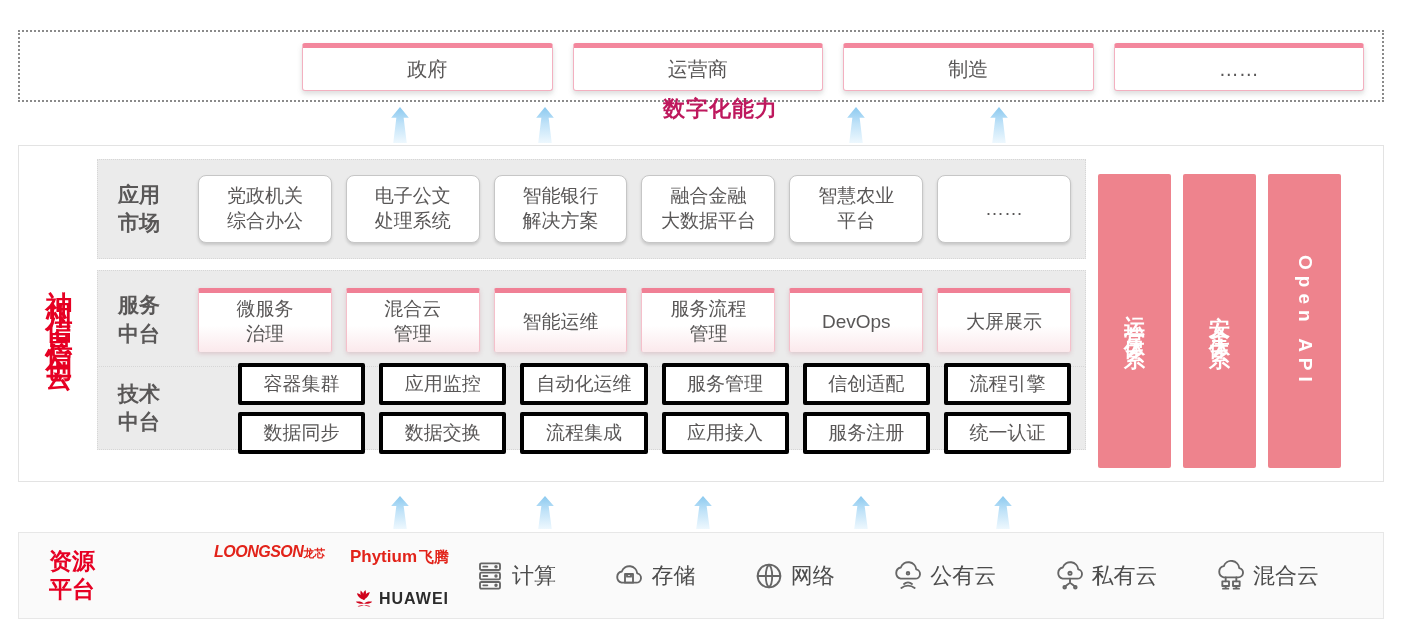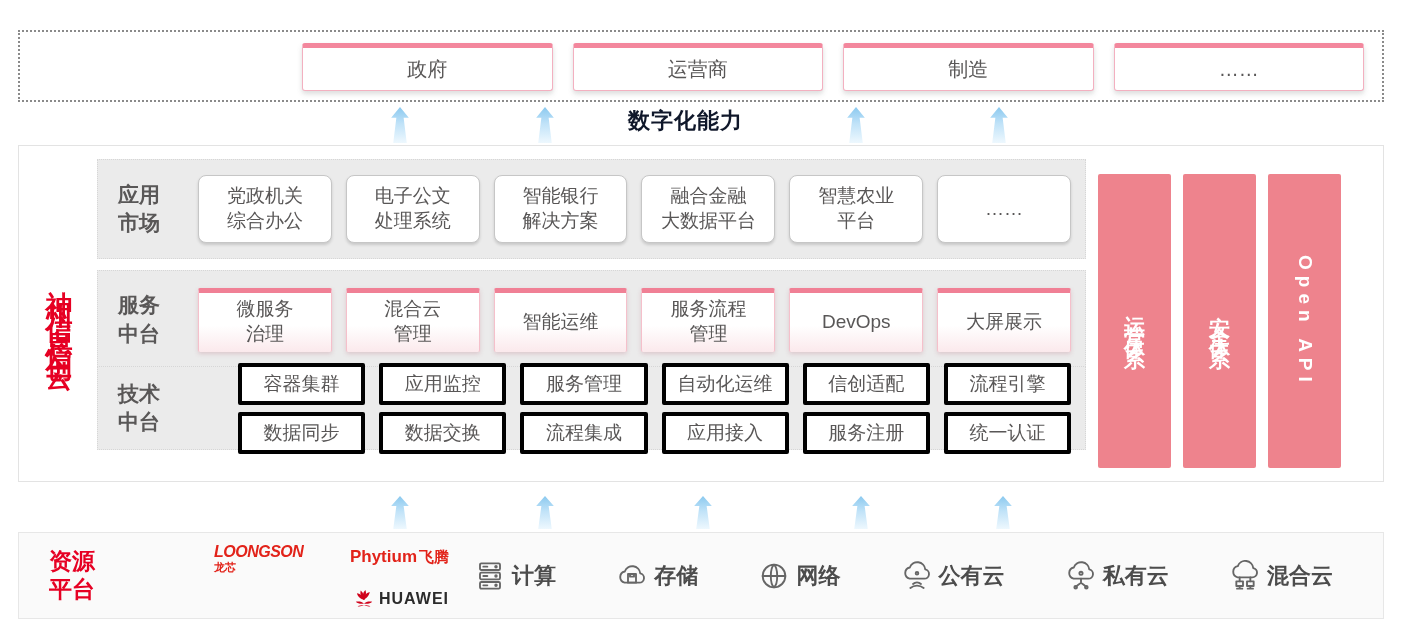--- a/index.html
+++ b/index.html
@@ -5,21 +5,21 @@
   * { margin:0; padding:0; box-sizing:border-box; }
   html,body { width:1402px; height:632px; background:#ffffff; font-family:"Liberation Sans","DejaVu Sans",sans-serif; position:relative; overflow:hidden; }
 
   
   .top-box { position:absolute; left:18px; top:30px; width:1366px; height:72px; border:2px dotted #8a8a8a; background:#fff; }
   .top-title { position:absolute; left:46px; top:0; height:68px; display:flex; align-items:center; font-size:23px; font-weight:bold; color:#e60023; letter-spacing:1px; }
   .industry-boxes { position:absolute; left:282px; right:18px; top:11px; height:48px; display:flex; gap:20px; }
   .ind-box { flex:1; background:#fff; border:1px solid #f3b0c0; border-top:5px solid #f3879d; border-radius:3px; box-shadow:0 3px 5px rgba(120,120,120,.25); display:flex; align-items:center; justify-content:center; font-size:20px; color:#595757; }
 
   
-  .cap-label { position:absolute; left:628px; top:106px; width:150px; text-align:left; font-size:22px; font-weight:bold; color:#0f172a; letter-spacing:1px; }
+  .cap-label { position:absolute; left:628px; top:94px; width:150px; text-align:right; font-size:22px; font-weight:bold; color:#be185d; letter-spacing:1px; }
   .up-arrow { position:absolute; width:26px; height:36px;
     background:linear-gradient(180deg,#8bc9ef 0%,#bfe2f8 45%,#eef8fe 100%);
     clip-path:polygon(50% 0%,84% 30%,64% 30%,76% 100%,24% 100%,36% 30%,16% 30%); }
 
   
   .main-box { position:absolute; left:18px; top:145px; width:1366px; height:337px; background:#fff; border:1px solid #e3e3e3; }
   .vertical-title { position:absolute; left:22px; top:50%; transform:translateY(-50%); writing-mode:vertical-rl; text-orientation:upright; font-size:27px; font-weight:bold; color:#e60023; letter-spacing:13px; }
   .prow { position:absolute; left:78px; width:989px; background:#ebebeb; border:1px dotted #d6d6d6; display:flex; align-items:center; }
   .prow-1 { top:13px; height:100px; }
   .prow-2 { top:124px; height:99px; }
@@ -32,29 +32,29 @@
   .tech-row { display:flex; gap:14px; }
   .tech-box { flex:1; height:42px; background:#fff; border:4px solid #000000; border-radius:2px; display:flex; align-items:center; justify-content:center; font-size:19px; color:#595757; }
   .side-bar { position:absolute; top:28px; width:73px; height:294px; background:#ee838d; border-radius:2px; color:#fff; font-weight:bold; writing-mode:vertical-rl; text-orientation:mixed; display:flex; align-items:center; justify-content:center; font-size:21px; letter-spacing:11px; }
   .side-bar.latin { font-size:19px; letter-spacing:6px; }
 
   
   .res-box { position:absolute; left:18px; top:532px; width:1366px; height:87px; background:#fafafa; border:1px solid #e7e7e7; }
   .res-title { position:absolute; left:30px; top:50%; transform:translateY(-50%); width:58px; font-size:23px; font-weight:bold; color:#e60023; line-height:1.25; }
   .vendors { position:absolute; left:195px; top:10px; width:235px; height:66px; display:flex; flex-direction:column; justify-content:space-between; }
   .vendor-row1 { display:flex; align-items:flex-start; justify-content:space-between; }
-  .loongson { display:flex; flex-direction:column; align-items:flex-start; }
+  .loongson { display:flex; flex-direction:row; align-items:flex-end; }
   .loongson-name { font-size:16px; font-weight:bold; font-style:italic; color:#e2231a; letter-spacing:-.5px; }
   .loongson-sub { font-size:11px; font-weight:bold; color:#e2231a; margin-top:-1px; }
   .phytium { display:flex; align-items:baseline; gap:2px; margin-top:4px; }
   .phytium-name { font-size:17px; font-weight:bold; color:#e2231a; }
   .phytium-sub { font-size:15px; font-weight:bold; color:#e2231a; }
   .vendor-row2 { display:flex; align-items:center; justify-content:flex-end; gap:4px; }
   .huawei-name { font-size:16px; font-weight:bold; color:#2b2b2b; letter-spacing:1px; }
-  .res-items { position:absolute; left:455px; right:50px; top:0; height:100%; display:flex; align-items:center; justify-content:space-between;font-weight:bold; }
+  .res-items { position:absolute; left:455px; right:64px; top:0; height:100%; display:flex; align-items:center; justify-content:space-between; }
   .res-item { display:flex; align-items:center; gap:6px; }
   .res-item svg { width:32px; height:32px; stroke:#666; fill:none; stroke-width:1.4; stroke-linecap:round; stroke-linejoin:round; }
   .res-item .lbl { font-size:22px; color:#4c4c4c; }
 </style>
 </head>
 <body>
 
 <div class="top-box">
   <div class="industry-boxes">
     <div class="ind-box">政府</div>
@@ -107,22 +107,22 @@
     </div>
   </div>
 
   <div class="prow prow-3">
     <div class="row-label" style="white-space:pre-line">技术
 中台</div>
     <div class="tech-grid">
       <div class="tech-row">
         <div class="tech-box">容器集群</div>
         <div class="tech-box">应用监控</div>
+        <div class="tech-box">自动化运维</div>
         <div class="tech-box">服务管理</div>
-        <div class="tech-box">自动化运维</div>
         <div class="tech-box">信创适配</div>
         <div class="tech-box">流程引擎</div>
       </div>
       <div class="tech-row">
         <div class="tech-box">数据同步</div>
         <div class="tech-box">数据交换</div>
         <div class="tech-box">流程集成</div>
         <div class="tech-box">应用接入</div>
         <div class="tech-box">服务注册</div>
         <div class="tech-box">统一认证</div>

